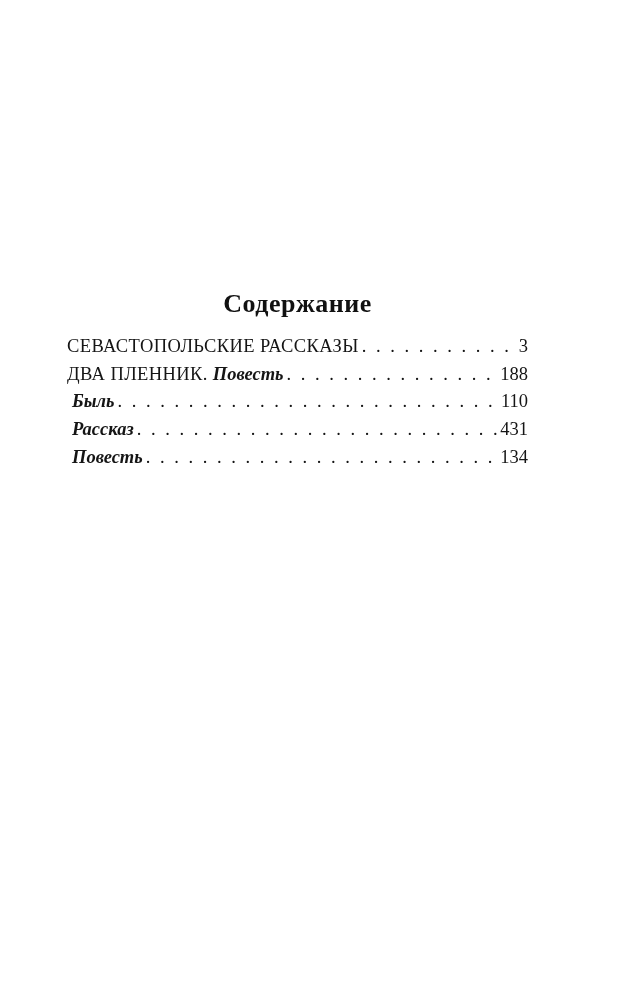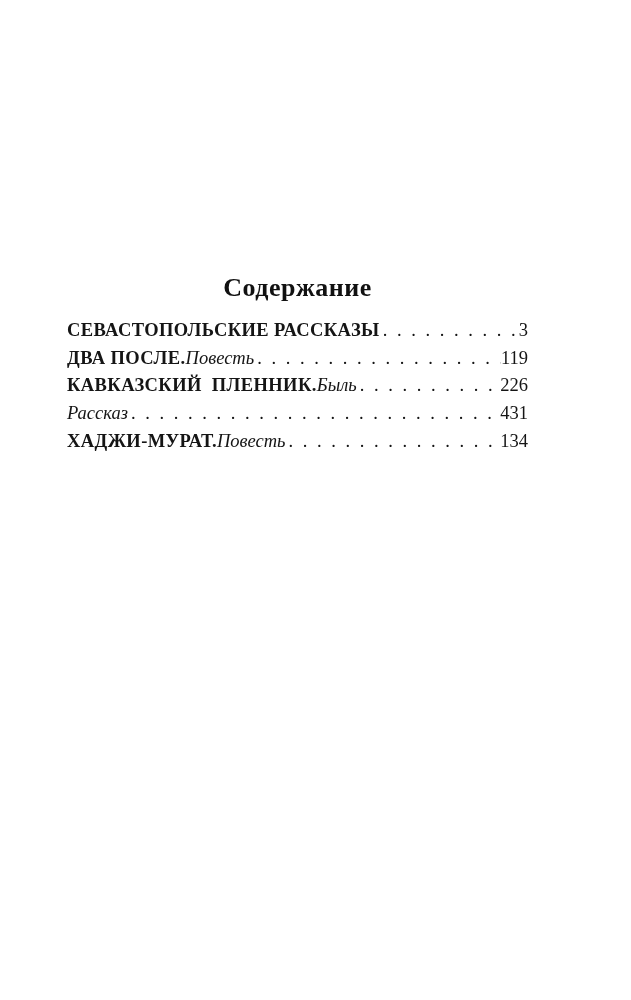--- a/index.html
+++ b/index.html
@@ -11,21 +11,21 @@
     width: 631px;
     height: 1000px;
     overflow: hidden;
     position: relative;
     font-family: "Liberation Serif", "DejaVu Serif", serif;
     color: #151515;
   }
   .page {
     position: absolute;
     left: 67px;
-    top: 0;
+    top: 16px;
     width: 461px;
   }
   .heading {
     margin: 0;
     padding-top: 273px;
     text-align: center;
     font-size: 26px;
     font-weight: bold;
     line-height: 30px;
     letter-spacing: 0.5px;
@@ -38,27 +38,28 @@
     display: flex;
     align-items: baseline;
     line-height: 27.7px;
     height: 27.7px;
     font-size: 18.5px;
     white-space: pre;
   }
   .toc-title {
     letter-spacing: 0.4px;
     flex: 0 0 auto;
-    font-weight: bold;
   }
   .toc-subtitle {
     font-style: italic;
     flex: 0 0 auto;
   }
   .toc-subtitle:not(:empty) {
+    margin-left: 5px;
+    font-weight: bold;
   }
   .leader {
     flex: 1 1 auto;
     overflow: hidden;
     white-space: nowrap;
     letter-spacing: 2.5px;
     padding-left: 3px;
     min-width: 10px;
   }
   .page-num {
@@ -75,37 +76,37 @@
 
   <div class="toc">
 
     <div class="toc-row">
       <span class="toc-title">СЕВАСТОПОЛЬСКИЕ РАССКАЗЫ</span><span class="toc-subtitle"></span>
       <span class="leader">. . . . . . . . . . . . . . . . . . . . . . . . . . . . . . . . . . . . . . . . . . . . . . . . . . . . . . . . . . . .</span>
       <span class="page-num">3</span>
     </div>
 
     <div class="toc-row">
-      <span class="toc-title">ДВА ПОСЛЕ.</span><span class="toc-subtitle">Повесть</span>
+      <span class="toc-title">ДВА ПЛЕННИК.</span><span class="toc-subtitle">Повесть</span>
       <span class="leader">. . . . . . . . . . . . . . . . . . . . . . . . . . . . . . . . . . . . . . . . . . . . . . . . . . . . . . . . . . . .</span>
-      <span class="page-num">119</span>
+      <span class="page-num">188</span>
     </div>
 
     <div class="toc-row">
-      <span class="toc-title">КАВКАЗСКИЙ&nbsp; ПЛЕННИК.</span><span class="toc-subtitle">Быль</span>
+      <span class="toc-subtitle">Быль</span>
       <span class="leader">. . . . . . . . . . . . . . . . . . . . . . . . . . . . . . . . . . . . . . . . . . . . . . . . . . . . . . . . . . . .</span>
-      <span class="page-num">226</span>
+      <span class="page-num">110</span>
     </div>
 
     <div class="toc-row">
       <span class="toc-subtitle">Рассказ</span>
       <span class="leader">. . . . . . . . . . . . . . . . . . . . . . . . . . . . . . . . . . . . . . . . . . . . . . . . . . . . . . . . . . . .</span>
       <span class="page-num">431</span>
     </div>
 
     <div class="toc-row">
-      <span class="toc-title">ХАДЖИ-МУРАТ.</span><span class="toc-subtitle">Повесть</span>
+      <span class="toc-subtitle">Повесть</span>
       <span class="leader">. . . . . . . . . . . . . . . . . . . . . . . . . . . . . . . . . . . . . . . . . . . . . . . . . . . . . . . . . . . .</span>
       <span class="page-num">134</span>
     </div>
 
   </div>
 </div>
 
 </body></html>

